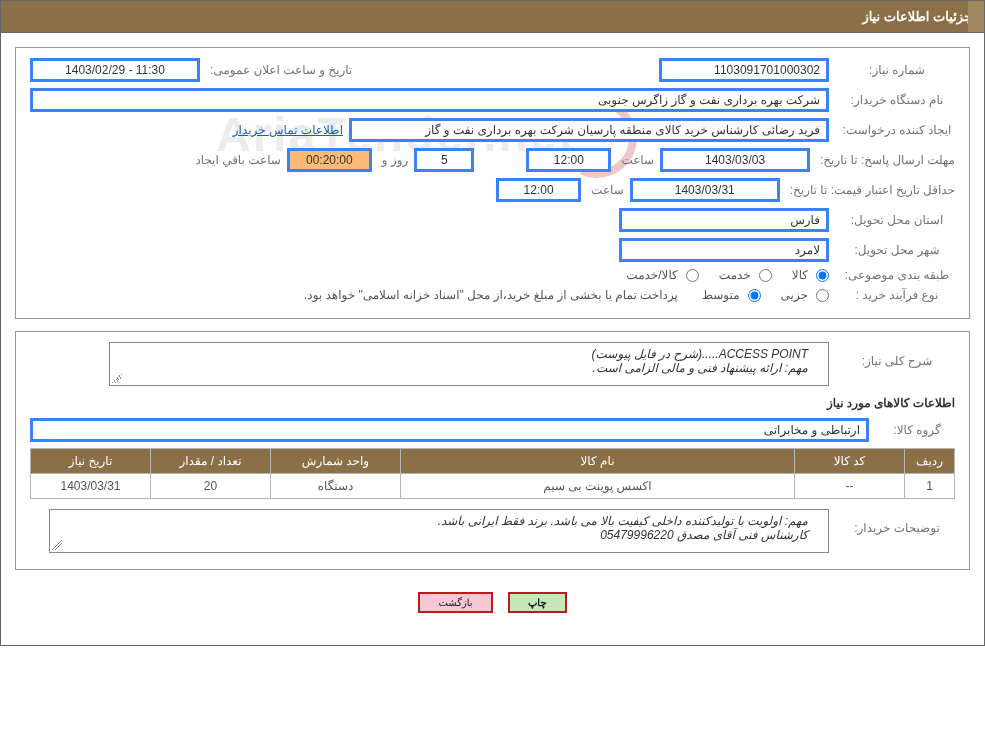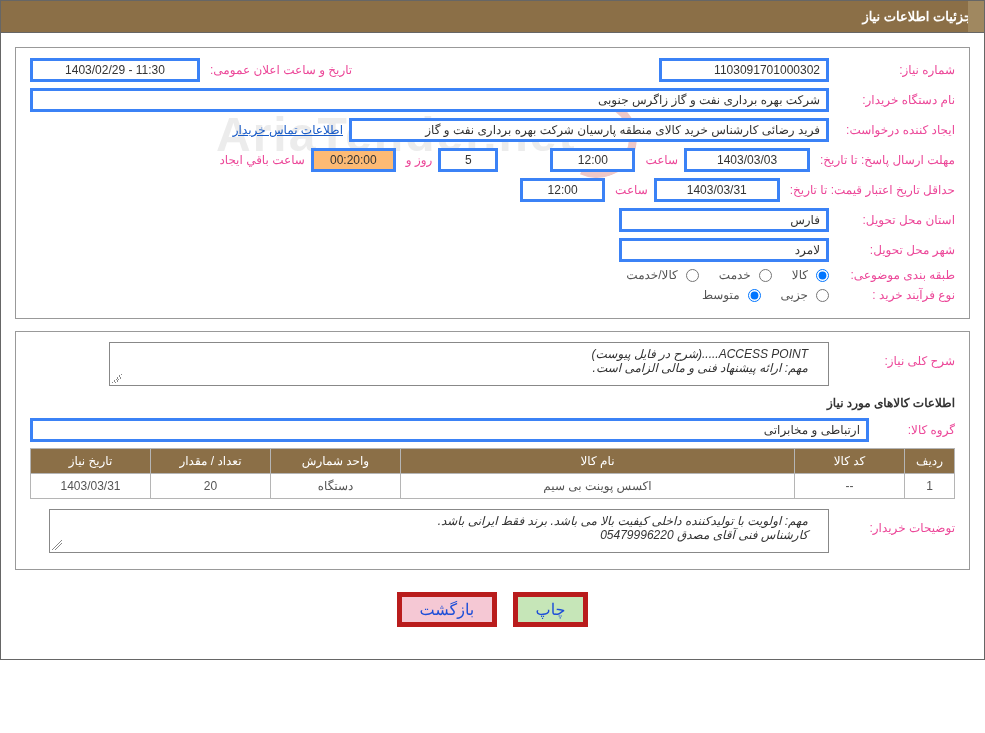--- a/index.html
+++ b/index.html
@@ -65,39 +65,39 @@
 }
 .row {
   display: flex;
   align-items: center;
   margin-bottom: 6px;
   gap: 6px;
   position: relative;
   z-index: 1;
 }
 .label {
-  color: #ec4899;
+  color: #737373;
   white-space: nowrap;
   min-width: 120px;
-  text-align: right;
+  text-align: center;
   padding-left: 4px;
 }
 .label-sm { min-width: auto; }
 .field {
   border: 3px solid #3b82f6;
   background: #fff;
   padding: 2px 6px;
   min-height: 20px;
   display: inline-flex;
   align-items: center;
   color: #333;
   direction: rtl;
 }
 .field-wide { flex: 1; text-align: center; }
-.field-med { width: 126px; }
+.field-med { width: 150px; }
 .field-xs { width: 60px; }
 .field-time { width: 85px; color: #333; text-align: center; justify-content: center; direction: ltr; }
 .field-yellow { background: #fdba74; }
 .link {
   color: #1a5cc8;
   text-decoration: underline;
   cursor: pointer;
 }
 .radio-group {
   display: inline-flex;
@@ -148,29 +148,29 @@
   color: #fff;
   font-weight: normal;
 }
 table.data td { color: #555; }
 .btn-row {
   text-align: center;
   padding: 10px 0 18px;
 }
 .btn {
   display: inline-block;
-  border: 5px solid #b91c1c;
+  border: 2px solid #b91c1c;
   padding: 3px 18px;
   margin: 0 6px;
   font-family: inherit;
-  font-size: 16px;
+  font-size: 10px;
   cursor: pointer;
-  color: #1d4ed8;
-}
-.btn-green { background: #c6e6b8; }
+  color: #0f172a;
+}
+.btn-green { background: #c6e6b8; font-weight: bold; }
 .btn-pink { background: #f5c8d4; }
 .static-text {
   color: #555;
   padding-right: 4px;
 }
 </style>
 </head>
 <body>
 
 <div class="outer-border">
@@ -256,20 +256,21 @@
       <div class="row">
         <span class="label">نوع فرآیند خرید :</span>
         <span class="radio-group">
           <input type="radio" name="ptype" style="">
           <span>جزیی</span>
         </span>
         <span class="radio-group">
           <input type="radio" name="ptype" checked="" style="">
           <span>متوسط</span>
         </span>
+        <span class="static-text">پرداخت تمام یا بخشی از مبلغ خرید،از محل "اسناد خزانه اسلامی" خواهد بود.</span>
       </div>
     </div>
 
     <div class="panel">
 
       <div class="row" style="align-items:flex-start">
         <span class="label" style="padding-top:12px">شرح کلی نیاز:</span>
         <div class="textarea" style="white-space:pre-line"><span>ACCESS POINT.....(شرح در فایل پیوست)
 مهم: ارائه پیشنهاد فنی و مالی الزامی است.</span></div>
       </div>

